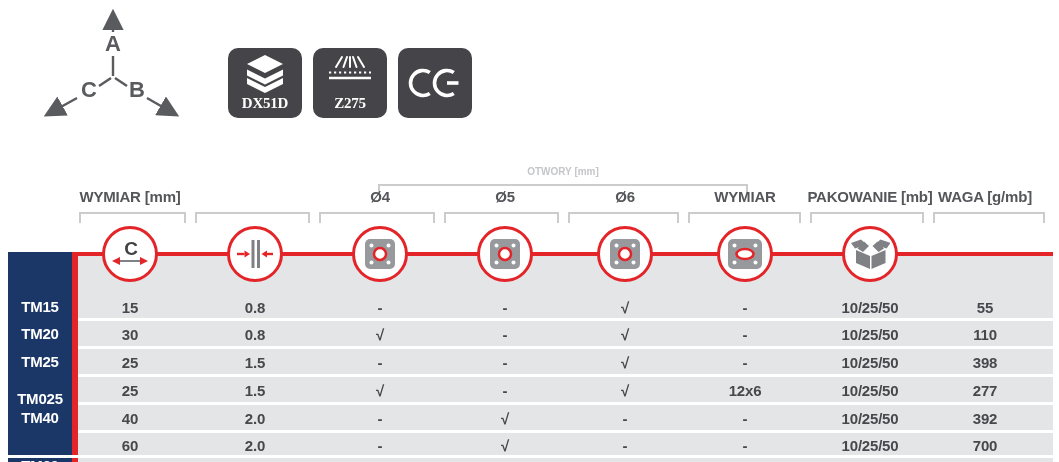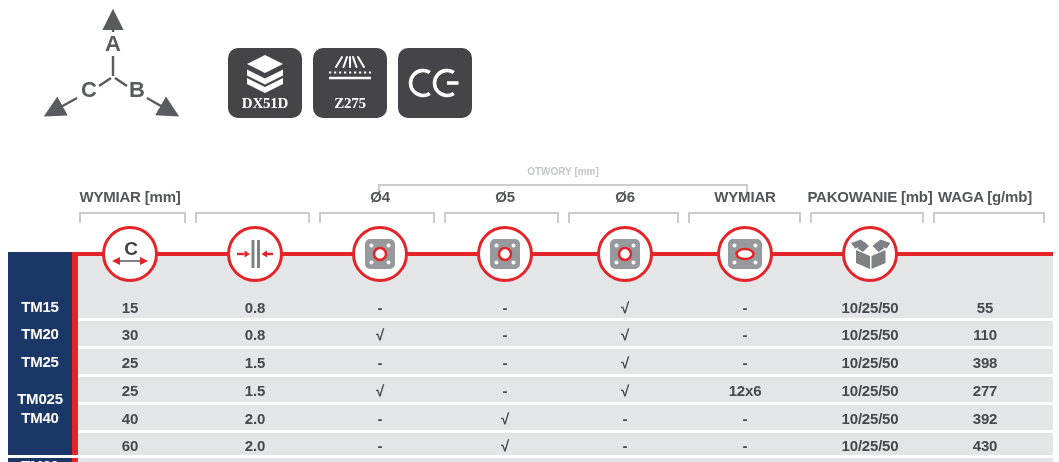--- a/index.html
+++ b/index.html
@@ -236,21 +236,21 @@
       <div class="cell" style="left: 870px; top: 418px;">10/25/50</div>
       <div class="cell" style="left: 985px; top: 418px;">392</div>
       <div class="row-label" style="top: 436px; margin-top: 21px;">TM60</div>
       <div class="cell" style="left: 130px; top: 445px;">60</div>
       <div class="cell" style="left: 255px; top: 445px;">2.0</div>
       <div class="cell" style="left: 380px; top: 445px;">-</div>
       <div class="cell" style="left: 505px; top: 445px;">√</div>
       <div class="cell" style="left: 625px; top: 445px;">-</div>
       <div class="cell" style="left: 745px; top: 445px;">-</div>
       <div class="cell" style="left: 870px; top: 445px;">10/25/50</div>
-      <div class="cell" style="left: 985px; top: 445px;">430</div>
+      <div class="cell" style="left: 985px; top: 445px;">700</div>
       <div class="divider" style="top: 318px;"></div>
       <div class="divider" style="top: 346px;"></div>
       <div class="divider" style="top: 374px;"></div>
       <div class="divider" style="top: 402px;"></div>
       <div class="divider" style="top: 430px;"></div>
       <div class="col-bracket" style="left: 79px; width: 107px;"></div>
       <div class="col-bracket" style="left: 195px; width: 115px;"></div>
       <div class="col-bracket" style="left: 319px; width: 116px;"></div>
       <div class="col-bracket" style="left: 444px; width: 115px;"></div>
       <div class="col-bracket" style="left: 568px; width: 111px;"></div>

